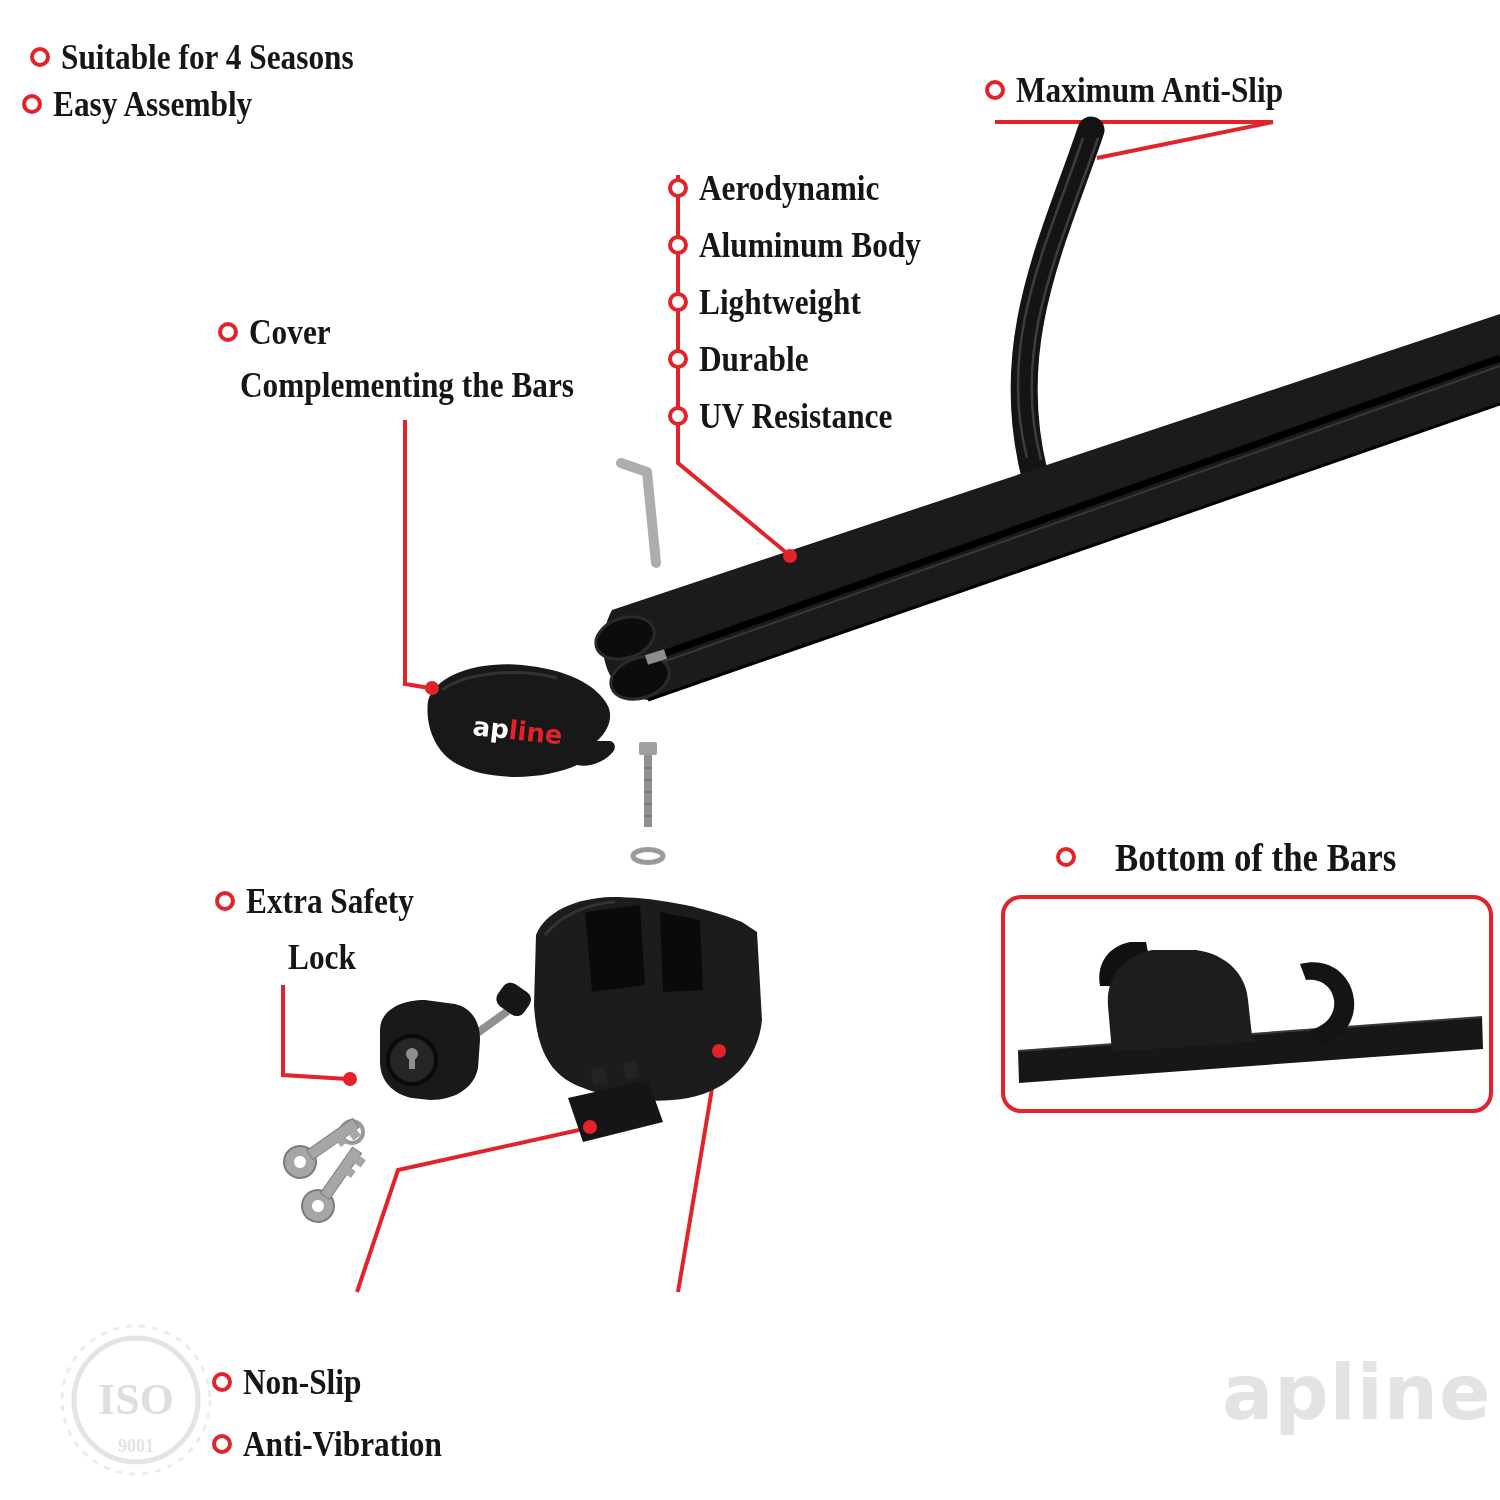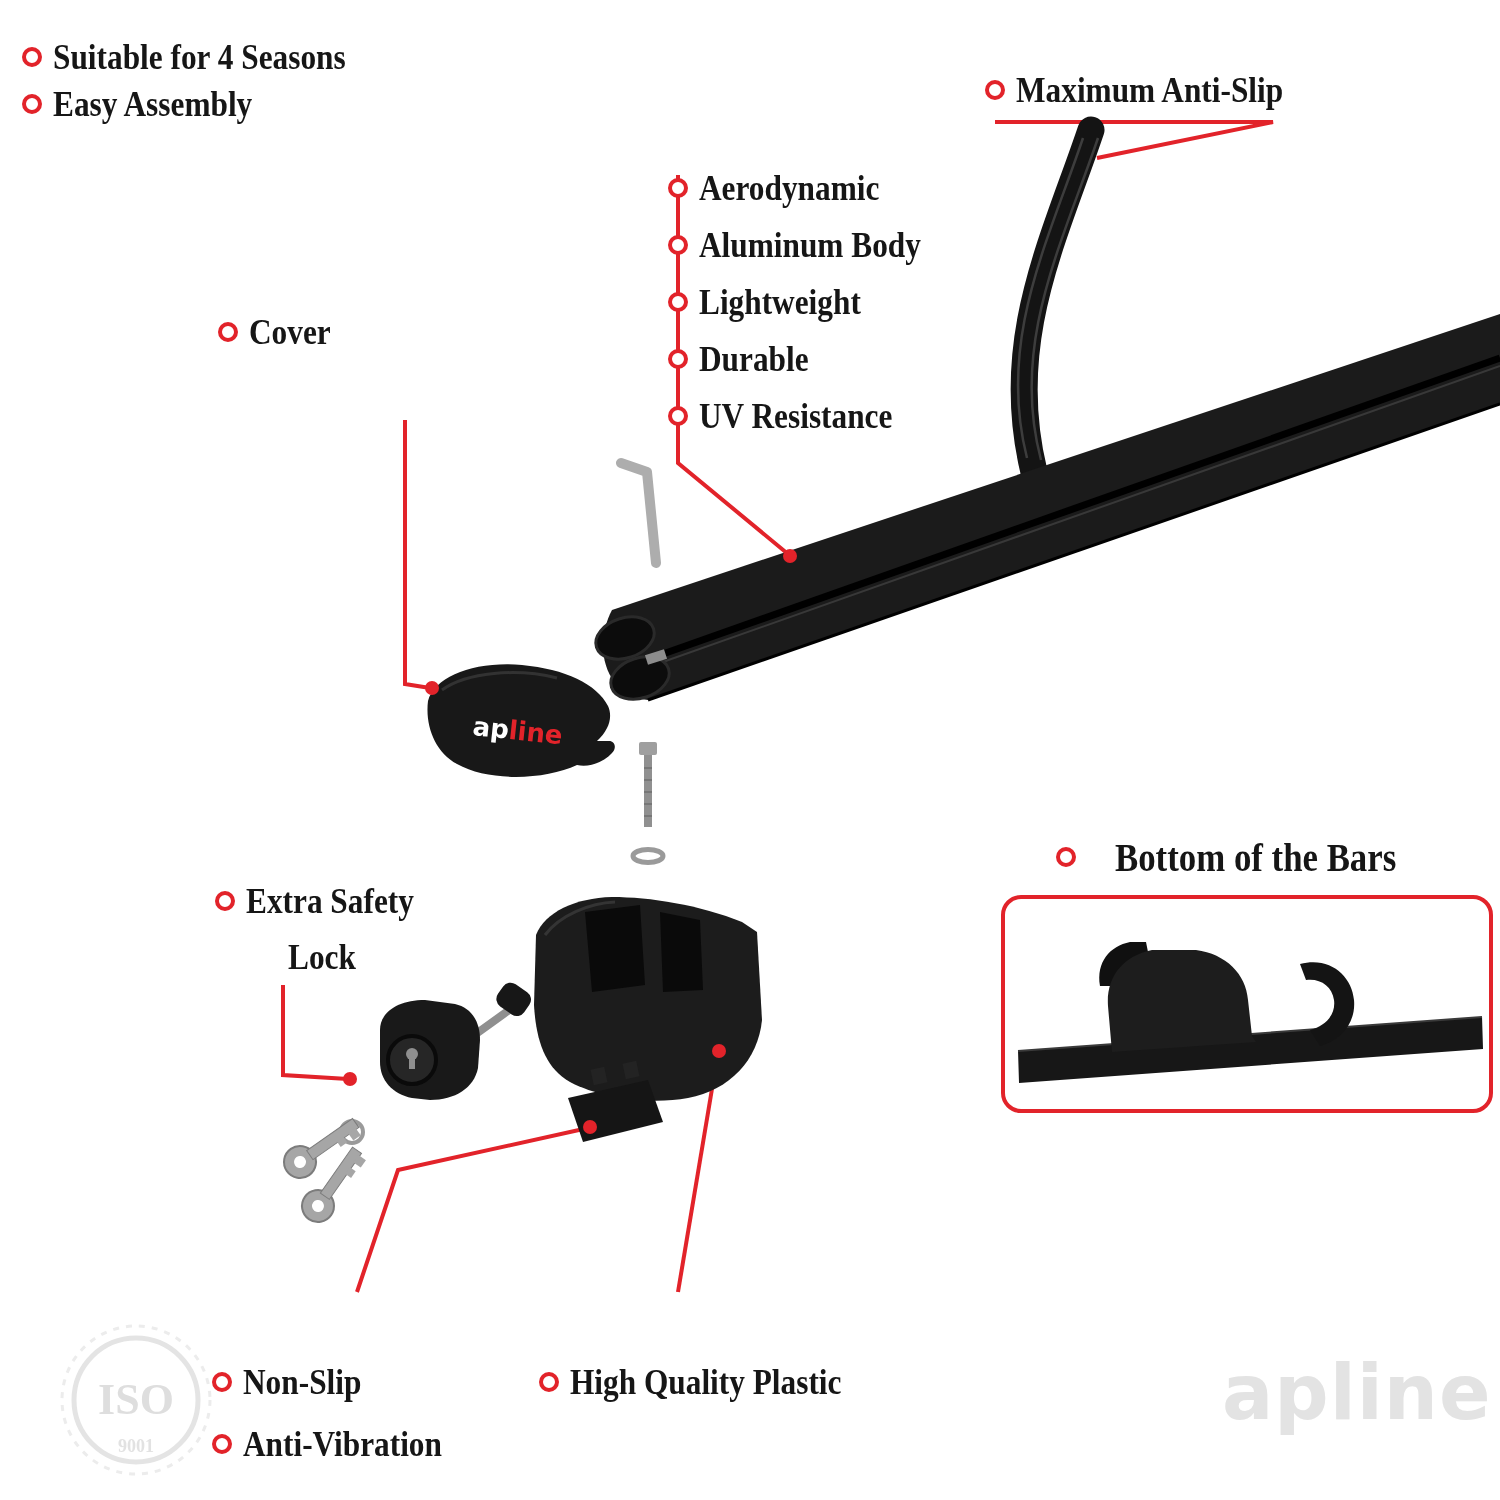--- a/index.html
+++ b/index.html
@@ -133,21 +133,21 @@
     </g>
 
     <g>
       <circle cx="136" cy="1400" r="62" fill="none" stroke="#e4e4e4" stroke-width="5"></circle>
       <circle cx="136" cy="1400" r="74" fill="none" stroke="#ececec" stroke-width="3" stroke-dasharray="6 7"></circle>
       <text x="136" y="1414" text-anchor="middle" font-family="Liberation Serif, serif" font-weight="bold" font-size="44" fill="#dedede">ISO</text>
       <text x="136" y="1452" text-anchor="middle" font-family="Liberation Serif, serif" font-weight="bold" font-size="18" fill="#e2e2e2">9001</text>
     </g>
   </svg>
 
-  <div class="label" style="left:22px;top:35px">
+  <div class="label" style="left:30px;top:35px">
     <span class="bullet"></span>
     <span class="t">Suitable for 4 Seasons</span>
   </div>
   <div class="label" style="left:22px;top:82px">
     <span class="bullet"></span>
     <span class="t">Easy Assembly</span>
   </div>
 
   <div class="label" style="left:985px;top:68px">
     <span class="bullet"></span>
@@ -171,20 +171,23 @@
     <span class="t">Durable</span>
   </div>
   <div class="label" style="left:668px;top:394px">
     <span class="bullet"></span>
     <span class="t">UV Resistance</span>
   </div>
 
   <div class="label" style="left:218px;top:310px">
     <span class="bullet"></span>
     <span class="t">Cover</span>
+  </div>
+  <div class="label" style="left:240px;top:363px">
+    <span class="t">Complementing the Bars</span>
   </div>
 
   <div class="label" style="left:215px;top:879px">
     <span class="bullet"></span>
     <span class="t">Extra Safety</span>
   </div>
   <div class="label" style="left:288px;top:935px">
     <span class="t">Lock</span>
   </div>
 
@@ -195,20 +198,16 @@
 
   <div class="label" style="left:212px;top:1360px">
     <span class="bullet"></span>
     <span class="t">Non-Slip</span>
   </div>
   <div class="label" style="left:212px;top:1422px">
     <span class="bullet"></span>
     <span class="t">Anti-Vibration</span>
   </div>
 
-  <div class="label" style="left:539px;top:1360px">
-    <span class="bullet"></span>
-    <span class="t">High Quality Plastic</span>
-  </div>
 
   <div class="wm-brand">apline</div>
 
 </div>
 
 </body></html>

